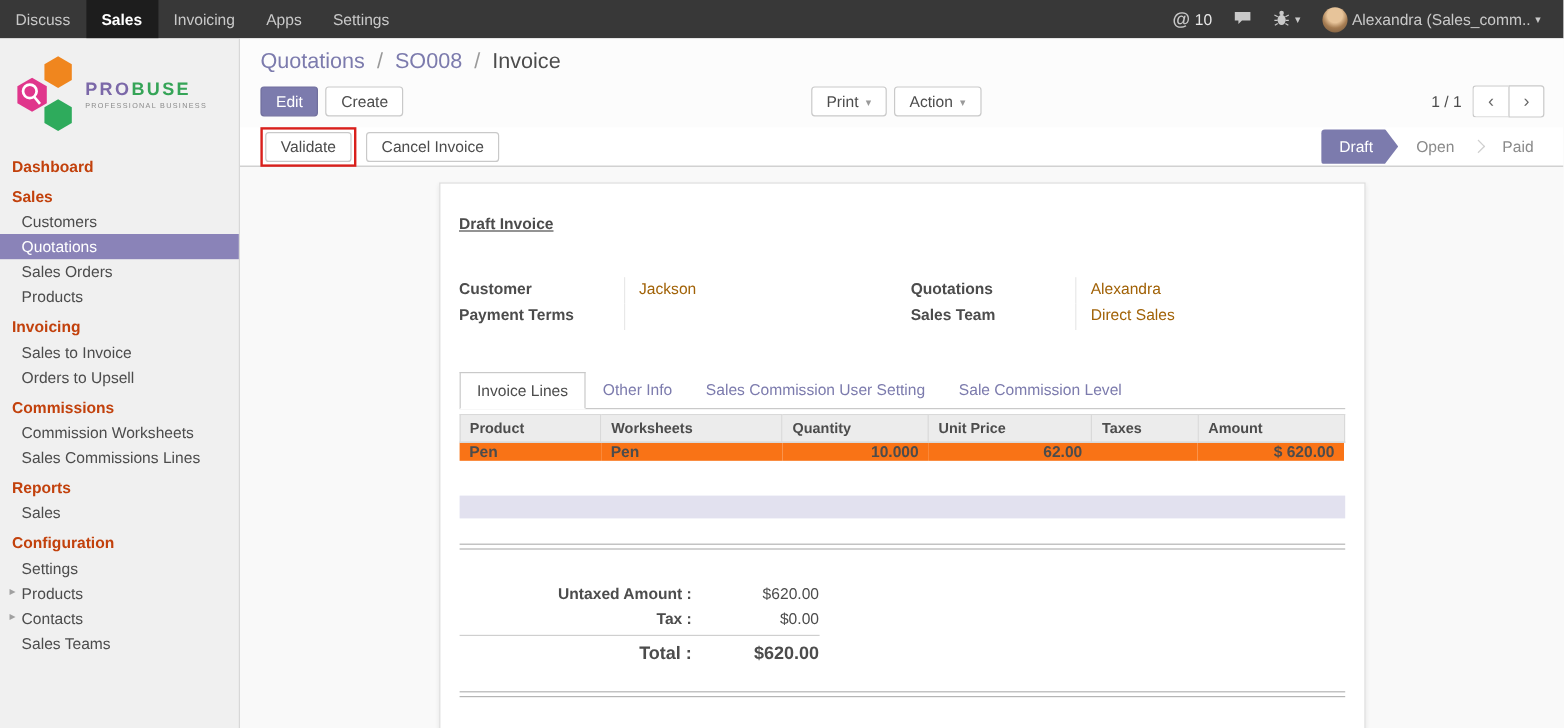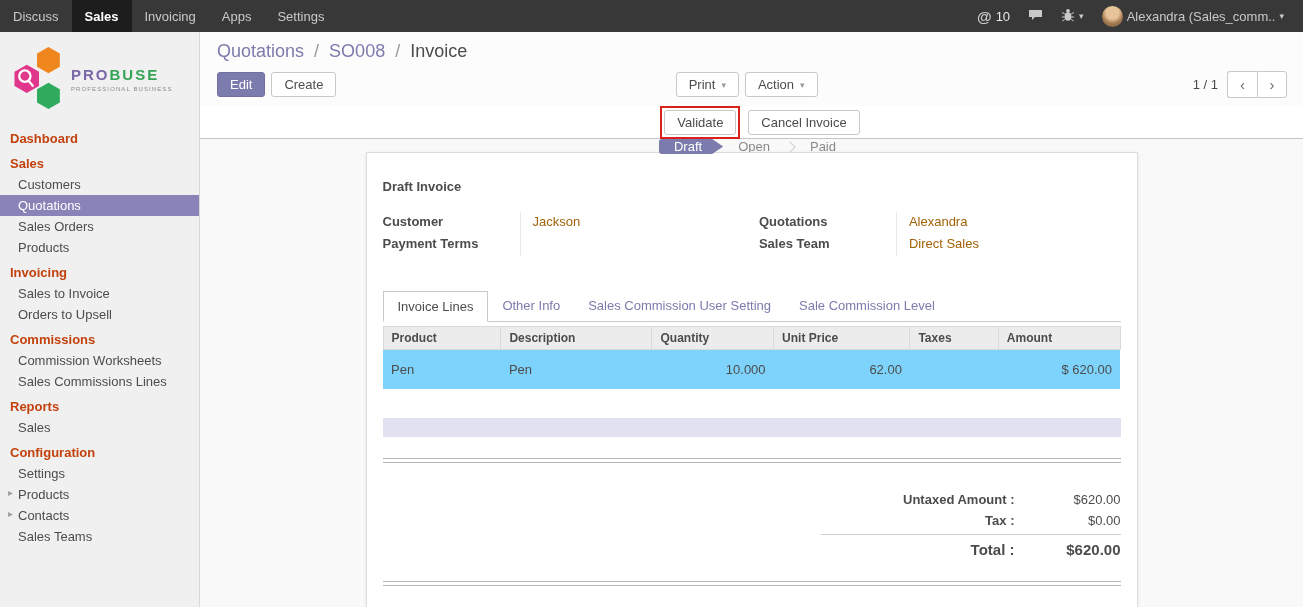--- a/index.html
+++ b/index.html
@@ -51,59 +51,59 @@
   .btn-primary { background:#7c7bad; border-color:#706f9d; color:#fff; }
   .pager-text { color:#4c4c4c; }
   .pager-btns { display:flex; }
   .pager-btn { width:30px; height:27px; border:1px solid #c9c9c9; background:#fff; color:#666;
     font-size:15px; cursor:pointer; display:flex; align-items:center; justify-content:center; }
   .pager-btn.prev { border-radius:3px 0 0 3px; border-right:none; }
   .pager-btn.next { border-radius:0 3px 3px 0; }
 
   
   .statusbar { background:#fff; border-bottom:1px solid #c6c6c6; height:33px;
-    display:flex; justify-content:space-between; align-items:center; padding-left:17px;flex-direction:column; }
+    display:flex; justify-content:space-between; align-items:center; padding-left:17px; }
   .sb-left { display:flex; align-items:center; gap:8px; }
   .annotation { display:inline-block; border:2px solid #d9201c; padding:2px; }
   .statuses { display:flex; align-items:stretch; height:29px; margin-right:10px; }
   .status { display:flex; align-items:center; padding:0 15px; color:#8a8a8a; cursor:pointer; }
   .status.active { background:#7c7bad; color:#fff; border-radius:3px 0 0 3px;
     padding:0 21px 0 15px;
     clip-path:polygon(0 0, calc(100% - 11px) 0, 100% 50%, calc(100% - 11px) 100%, 0 100%); }
   .chev { width:8px; height:8px; border-top:1px solid #cfcfcf; border-right:1px solid #cfcfcf;
     transform:rotate(45deg); align-self:center; margin:0 1px; }
 
   
   .content { flex:1; overflow:hidden; padding-top:13px; }
   .sheet { width:772px; height:620px; margin:0 auto; background:#fff; border:1px solid #dcdcdc;
     box-shadow:0 1px 4px rgba(0,0,0,.08); padding:26px 16px 0; }
-  .sheet-title { font-weight:bold; margin-bottom:18px; }
+  .sheet-title { font-weight:bold; margin-bottom:37px;text-decoration:underline; }
   .fields { display:flex; justify-content:space-between; }
   .fgroup { width:49%; }
   .frow { display:flex; min-height:22px; }
   .flabel { width:137px; flex-shrink:0; font-weight:bold; padding:2px 6px 2px 0; }
   .fvalue { flex:1; border-left:1px solid #e8e8e8; padding:2px 0 2px 12px; }
   .fvalue a { color:#a16207; text-decoration:none; cursor:pointer; }
 
   .tabs { display:flex; margin-top:35px; border-bottom:1px solid #c9c9c9; }
   .tab { padding:7px 14px; color:#7c7bad; cursor:pointer; margin-bottom:-1px; }
   .tab.active { background:#fff; border:1px solid #c9c9c9; border-bottom:1px solid #fff; color:#4c4c4c; }
 
   table.lines { width:100%; border-collapse:collapse; margin-top:4px; }
   .lines th { background:#ececec; font-weight:bold; text-align:left; padding:4px 8px;
     border:1px solid #d9d9d9; font-size:12px; color:#4c4c4c; }
-  .lines td { padding:12px 8px; background:#7dd3fc; }
+  .lines td { padding:0 8px; background:#f97316;font-weight:bold; }
   .c-prod { width:16%; } .c-desc { width:20.5%; } .c-qty { width:16.5%; }
   .c-price { width:18.5%; } .c-tax { width:12%; } .c-amt { width:16.5%;margin-left:48px; }
   td.c-qty, td.c-price, td.c-amt { text-align:right; }
 
   .empty-strip { height:19px; background:#e2e1ef; margin-top:29px; }
   .sep-line { margin-top:21px; height:5px; border-top:1px solid #b5b5b5; border-bottom:1px solid #b5b5b5; }
 
-  .totals { display:flex; flex-direction:column; align-items:flex-end; margin-top:26px; }
+  .totals { display:flex; flex-direction:column; margin-top:26px; }
   .trow { display:flex; width:300px; justify-content:flex-end; padding:3px 0; }
   .tlabel { flex:1; text-align:right; font-weight:bold; padding-right:14px; }
   .tvalue { width:92px; text-align:right; }
   .trow.total { border-top:1px solid #cfcfcf; margin-top:3px; padding-top:6px;
     font-size:15px; font-weight:bold; }
   .sep-line.bottom { margin-top:20px; }
 </style>
 </head>
 <body>
 
@@ -292,21 +292,21 @@
           <div class="tab active">Invoice Lines</div>
           <div class="tab">Other Info</div>
           <div class="tab">Sales Commission User Setting</div>
           <div class="tab">Sale Commission Level</div>
         </div>
 
         <table class="lines">
           <thead>
             <tr>
               <th class="c-prod">Product</th>
-              <th class="c-desc">Description</th>
+              <th class="c-desc">Worksheets</th>
               <th class="c-qty">Quantity</th>
               <th class="c-price">Unit Price</th>
               <th class="c-tax">Taxes</th>
               <th class="c-amt">Amount</th>
             </tr>
           </thead>
           <tbody>
             <tr>
               <td class="c-prod">Pen</td>
               <td class="c-desc">Pen</td>

